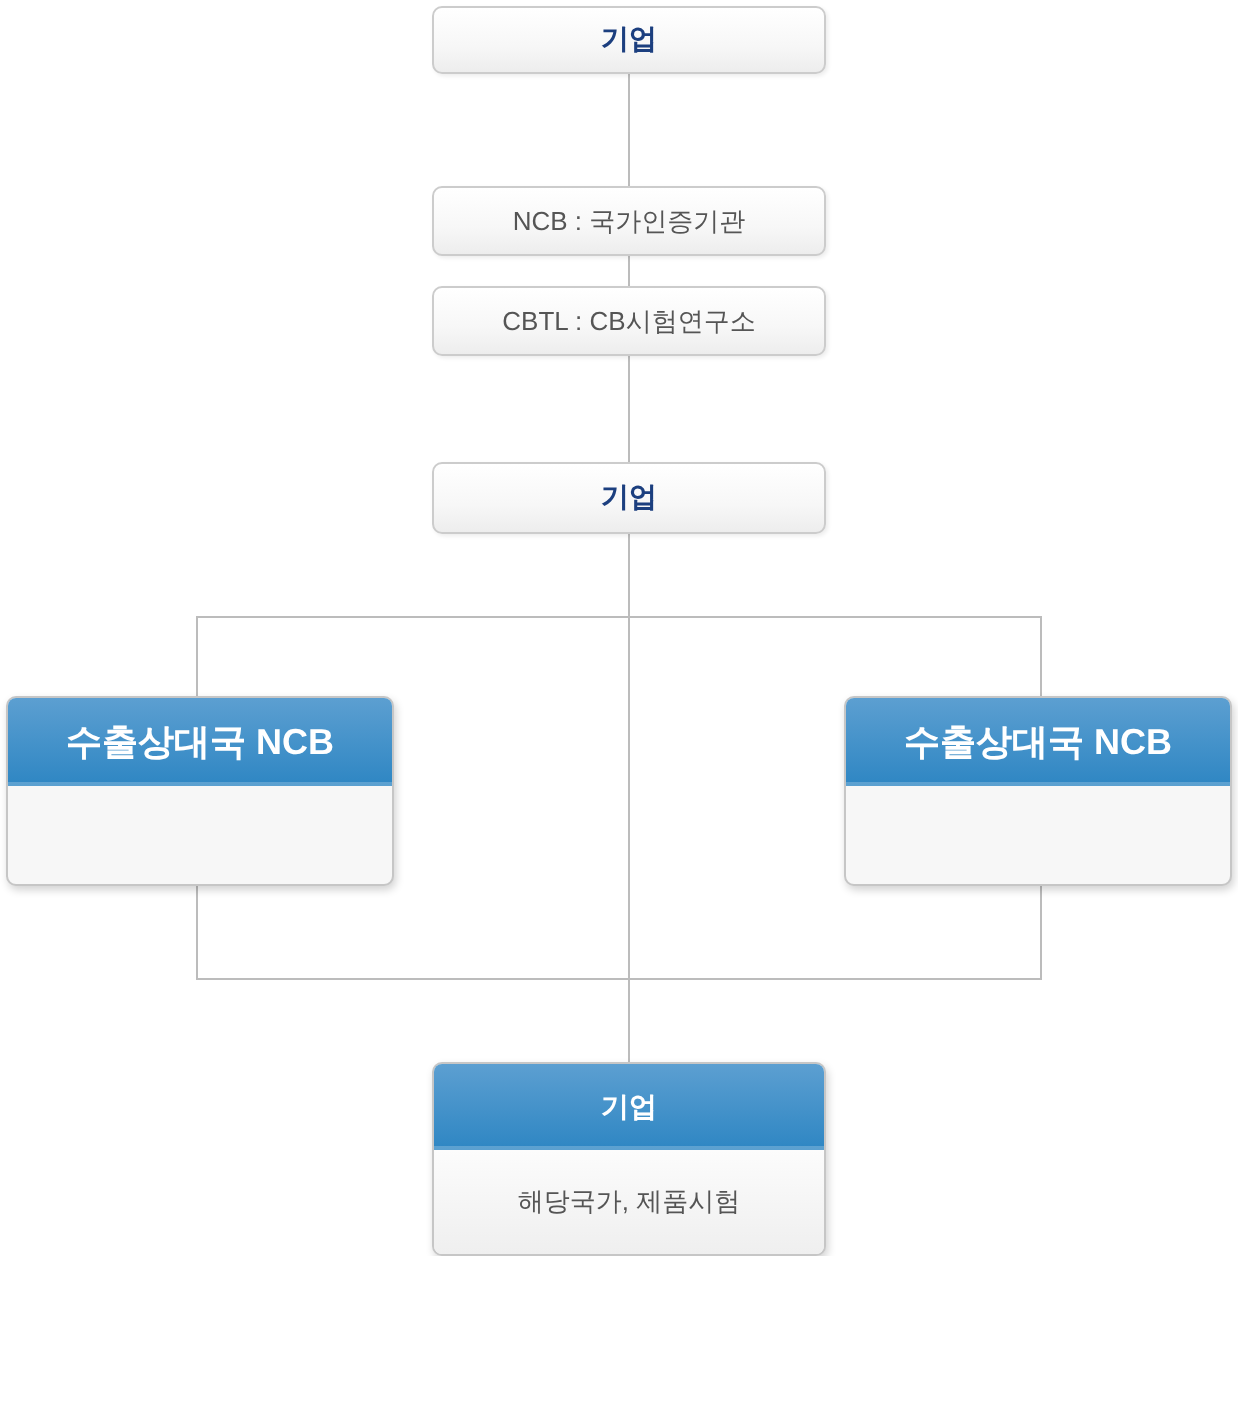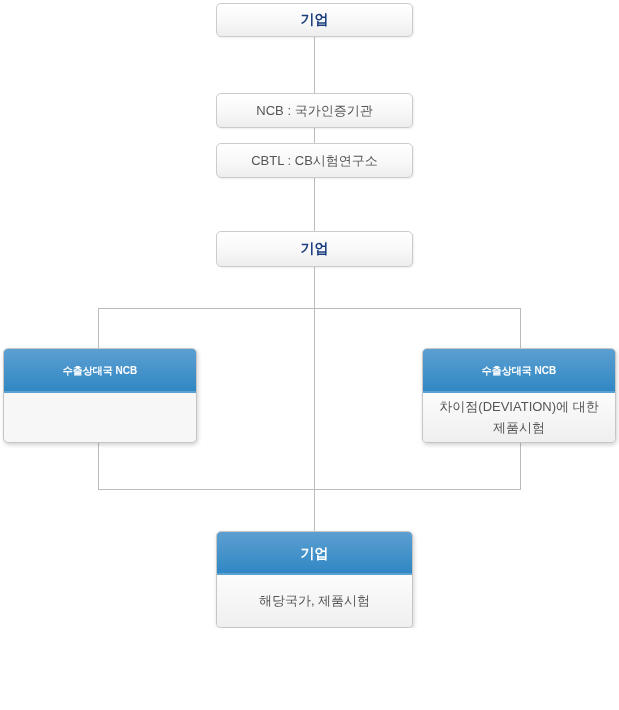--- a/index.html
+++ b/index.html
@@ -40,21 +40,21 @@
     box-shadow: 1px 2px 4px rgba(0,0,0,0.18);
     display: flex;
     flex-direction: column;
     background: #f7f7f7;
   }
   .hbox .hdr {
     background: linear-gradient(#5c9fd1, #2e86c3);
     box-shadow: inset 0 -2px 0 rgba(255,255,255,0.22);
     color: #ffffff;
     font-weight: bold;
-    font-size: 10px;
+    font-size: 18px;
     display: flex;
     align-items: center;
     justify-content: center;
     flex: 0 0 auto;
   }
   .hbox .bdy {
     flex: 1 1 auto;
     background: linear-gradient(#fcfcfc, #efefef);
     color: #555555;
     font-size: 13px;
@@ -108,21 +108,20 @@
   <div class="hbox" style="left:3px; top:348px; width:194px; height:95px;">
     <div class="hdr" style="height:44px;">
       <span>수출상대국 NCB</span>
     </div>
   </div>
 
   <div class="hbox" style="left:422px; top:348px; width:194px; height:95px;">
     <div class="hdr" style="height:44px;">
       <span>수출상대국 NCB</span>
     </div>
-    <div class="bdy">차이점(DEVIATION)에 대한 제품시험</div>
   </div>
 
   <div class="hbox" style="left:216px; top:531px; width:197px; height:97px;">
     <div class="hdr" style="height:43px; font-size:14px;">
       <span>기업</span>
     </div>
     <div class="bdy">해당국가, 제품시험</div>
   </div>
 
   <div class="box" style="left:216px; top:648px; width:197px; height:36px;">

